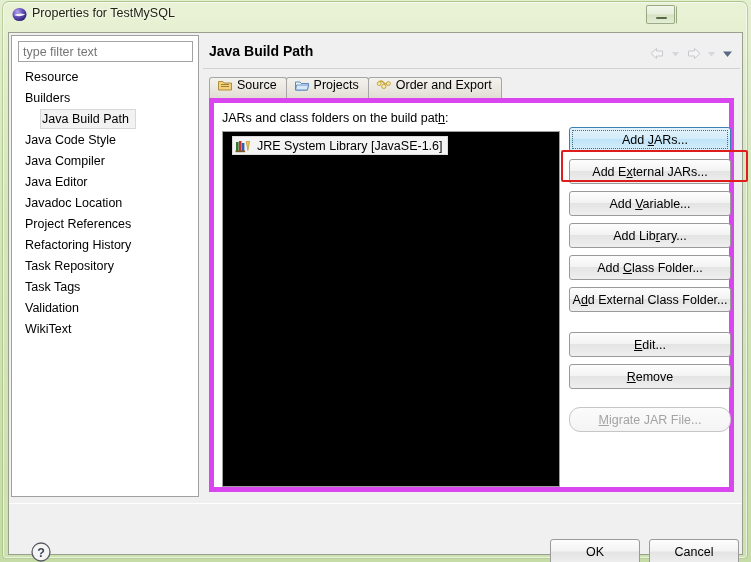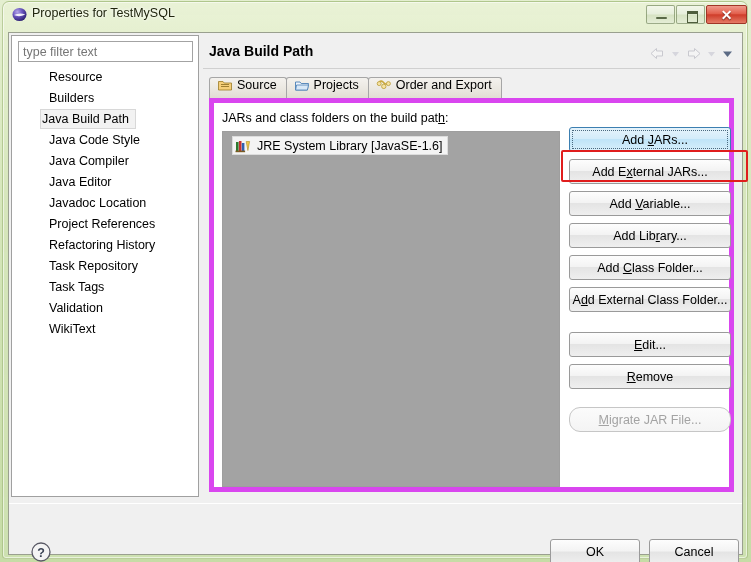--- a/index.html
+++ b/index.html
@@ -29,21 +29,21 @@
         rgba(223,236,200,0.97) 14%,
         rgba(214,230,188,0.96) 34%,
         rgba(205,224,176,0.95) 100%);
     border: 1px solid rgba(150,175,110,0.55);
     box-shadow: inset 0 0 0 1px rgba(255,255,255,0.55);
   }
 
   
   #titlebar {
     position: absolute;
-    left: 3px; top: 2px; width: 745px; height: 26px;
+    left: 3px; top: 2px; width: 674px; height: 26px;
     border-radius: 6px 6px 0 0;
     overflow: hidden;
   }
   #title-icon {
     position: absolute; left: 9px; top: 5px;
     width: 15px; height: 15px;
   }
   #title-text {
     position: absolute; left: 29px; top: 4px;
     font-size: 12.5px;
@@ -123,21 +123,21 @@
     outline: none;
   }
   #nav-tree {
     position: absolute;
     left: 1px; top: 31px; right: 1px; bottom: 1px;
     overflow: hidden;
   }
   .nav-item {
     height: 20px;
     line-height: 20px;
-    padding-left: 36px;
+    padding-left: 12px;
     font-size: 12.5px;
     color: #000;
     white-space: nowrap;
     cursor: default;
   }
   .nav-item.selected {
     background: #f2f2f2;
     border: 1px solid #d8d8d8;
     display: inline-block;
     padding-right: 6px;
@@ -220,21 +220,21 @@
     left: 8px; top: 8px;
     font-size: 12.5px; color: #000;
     white-space: nowrap;
   }
   .ul-char { text-decoration: underline; }
 
   #jar-list {
     position: absolute;
     left: 8px; top: 28px;
     width: 338px; height: 356px;
-    background: #a3a3a3;
+    background: #000000;
     border: 1px solid #9e9e9e;
     overflow: hidden;
   }
   #jar-row {
     position: absolute;
     left: 9px; top: 4px;
     height: 19px;
     display: inline-flex; align-items: center; gap: 5px;
     padding: 0 5px 0 2px;
     border: 1px solid #dcdcdc;

